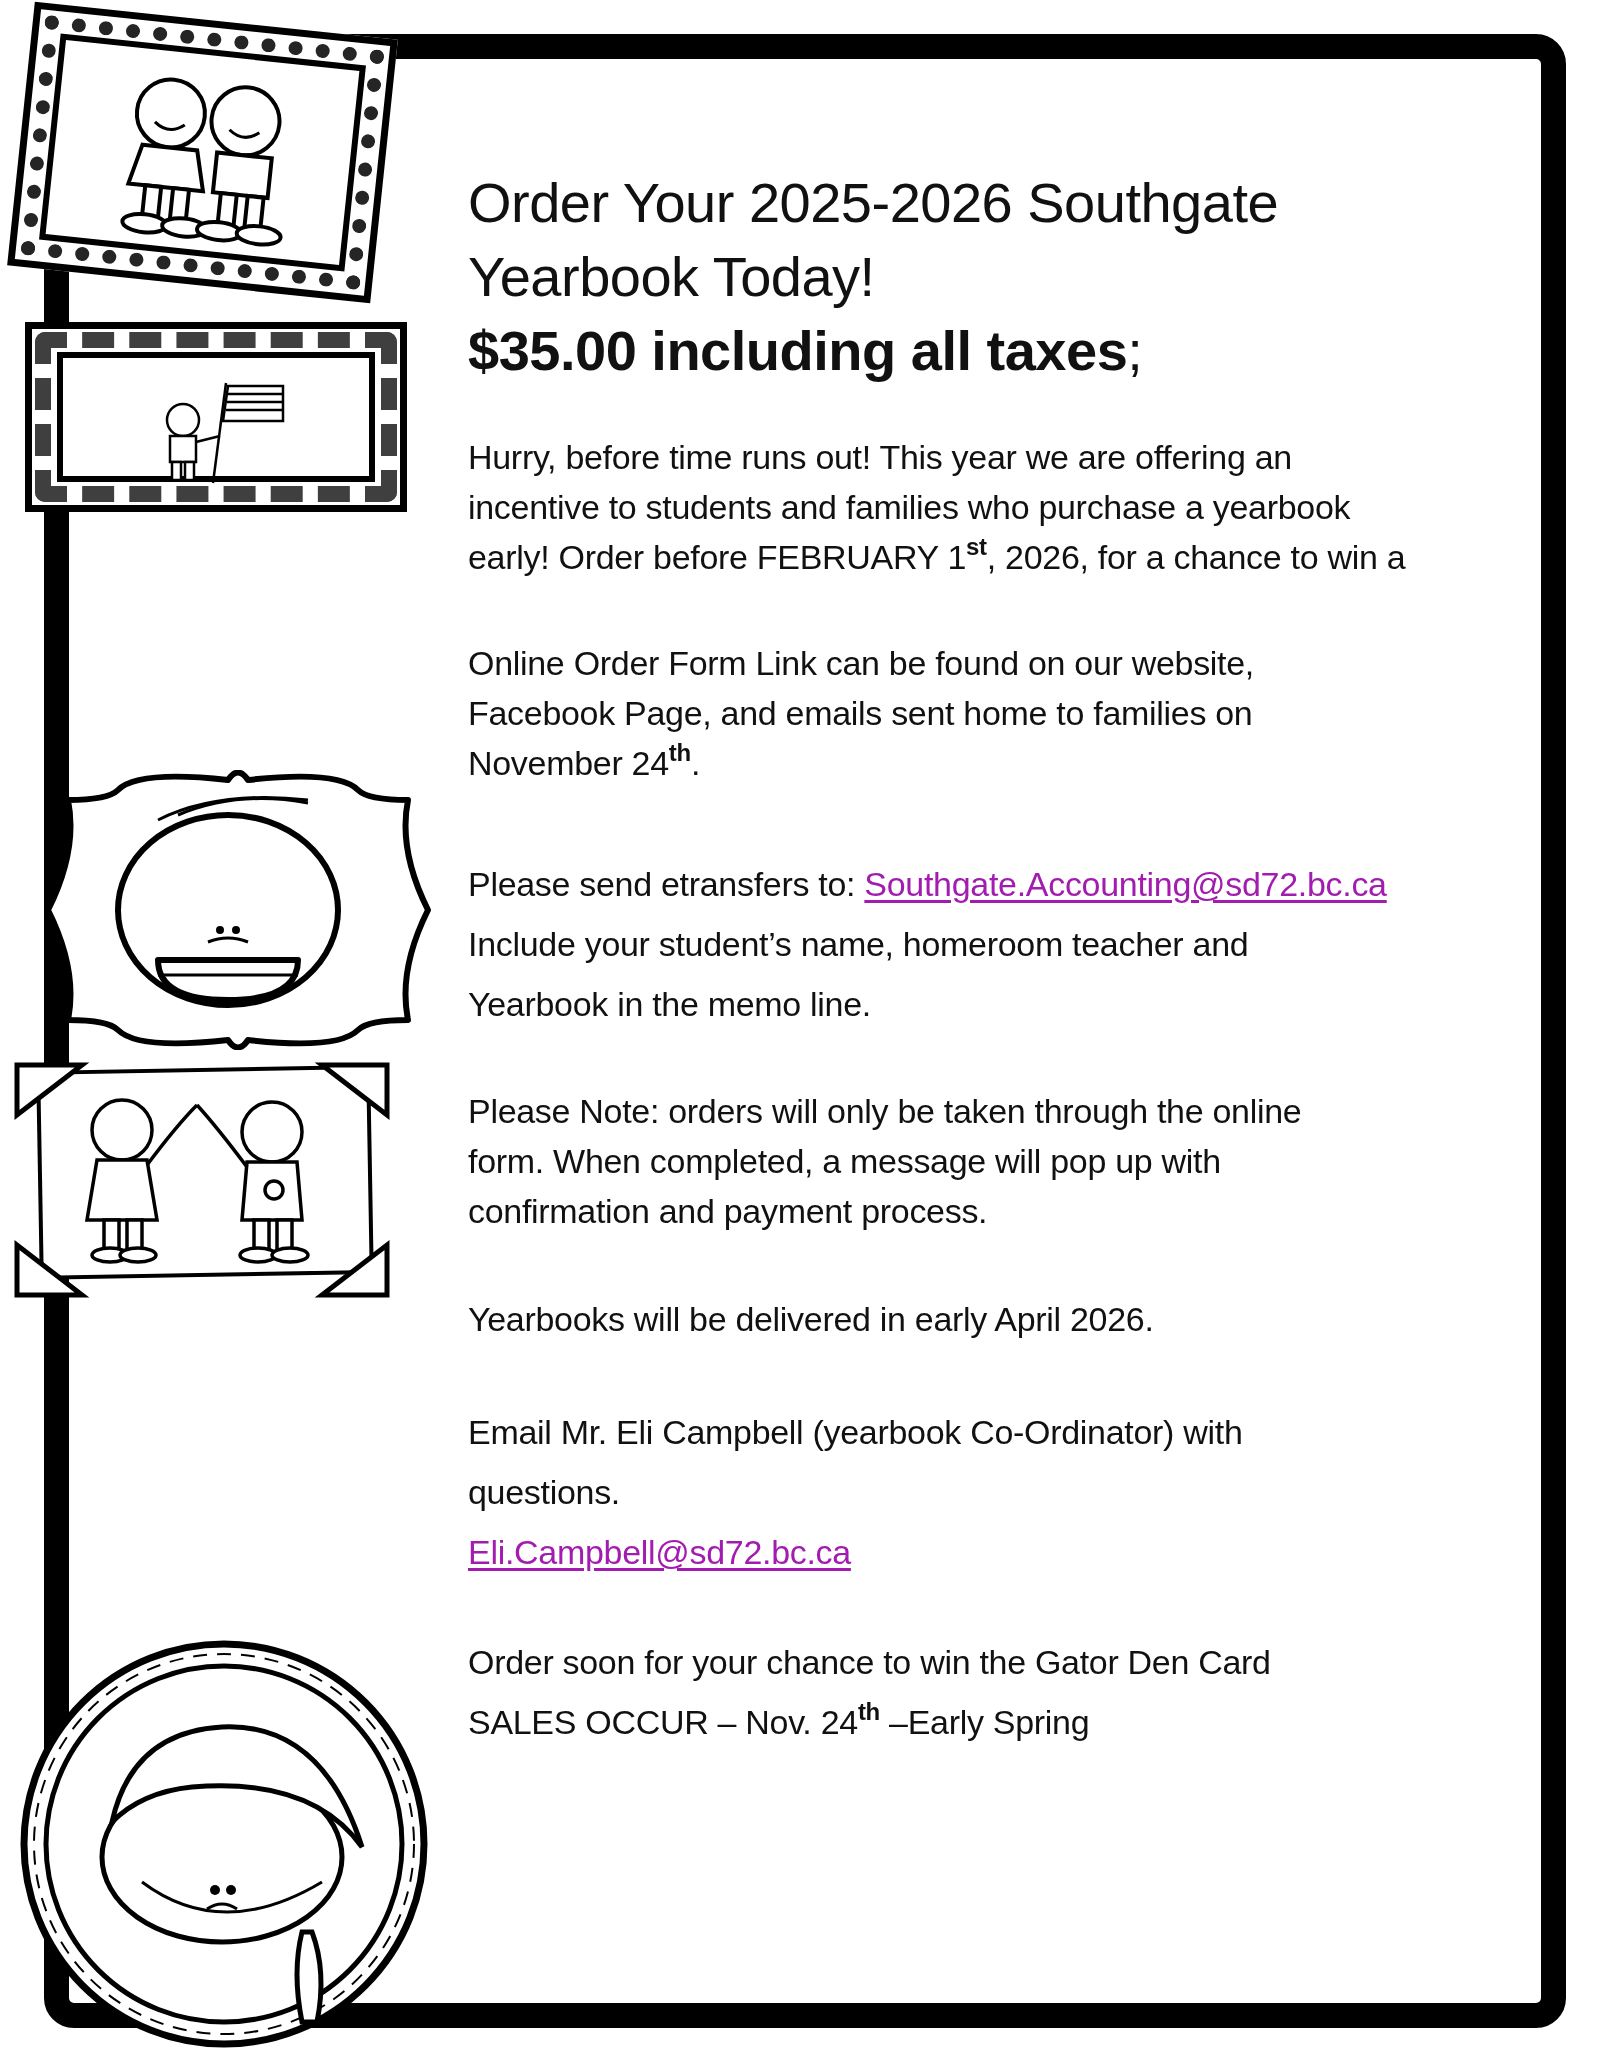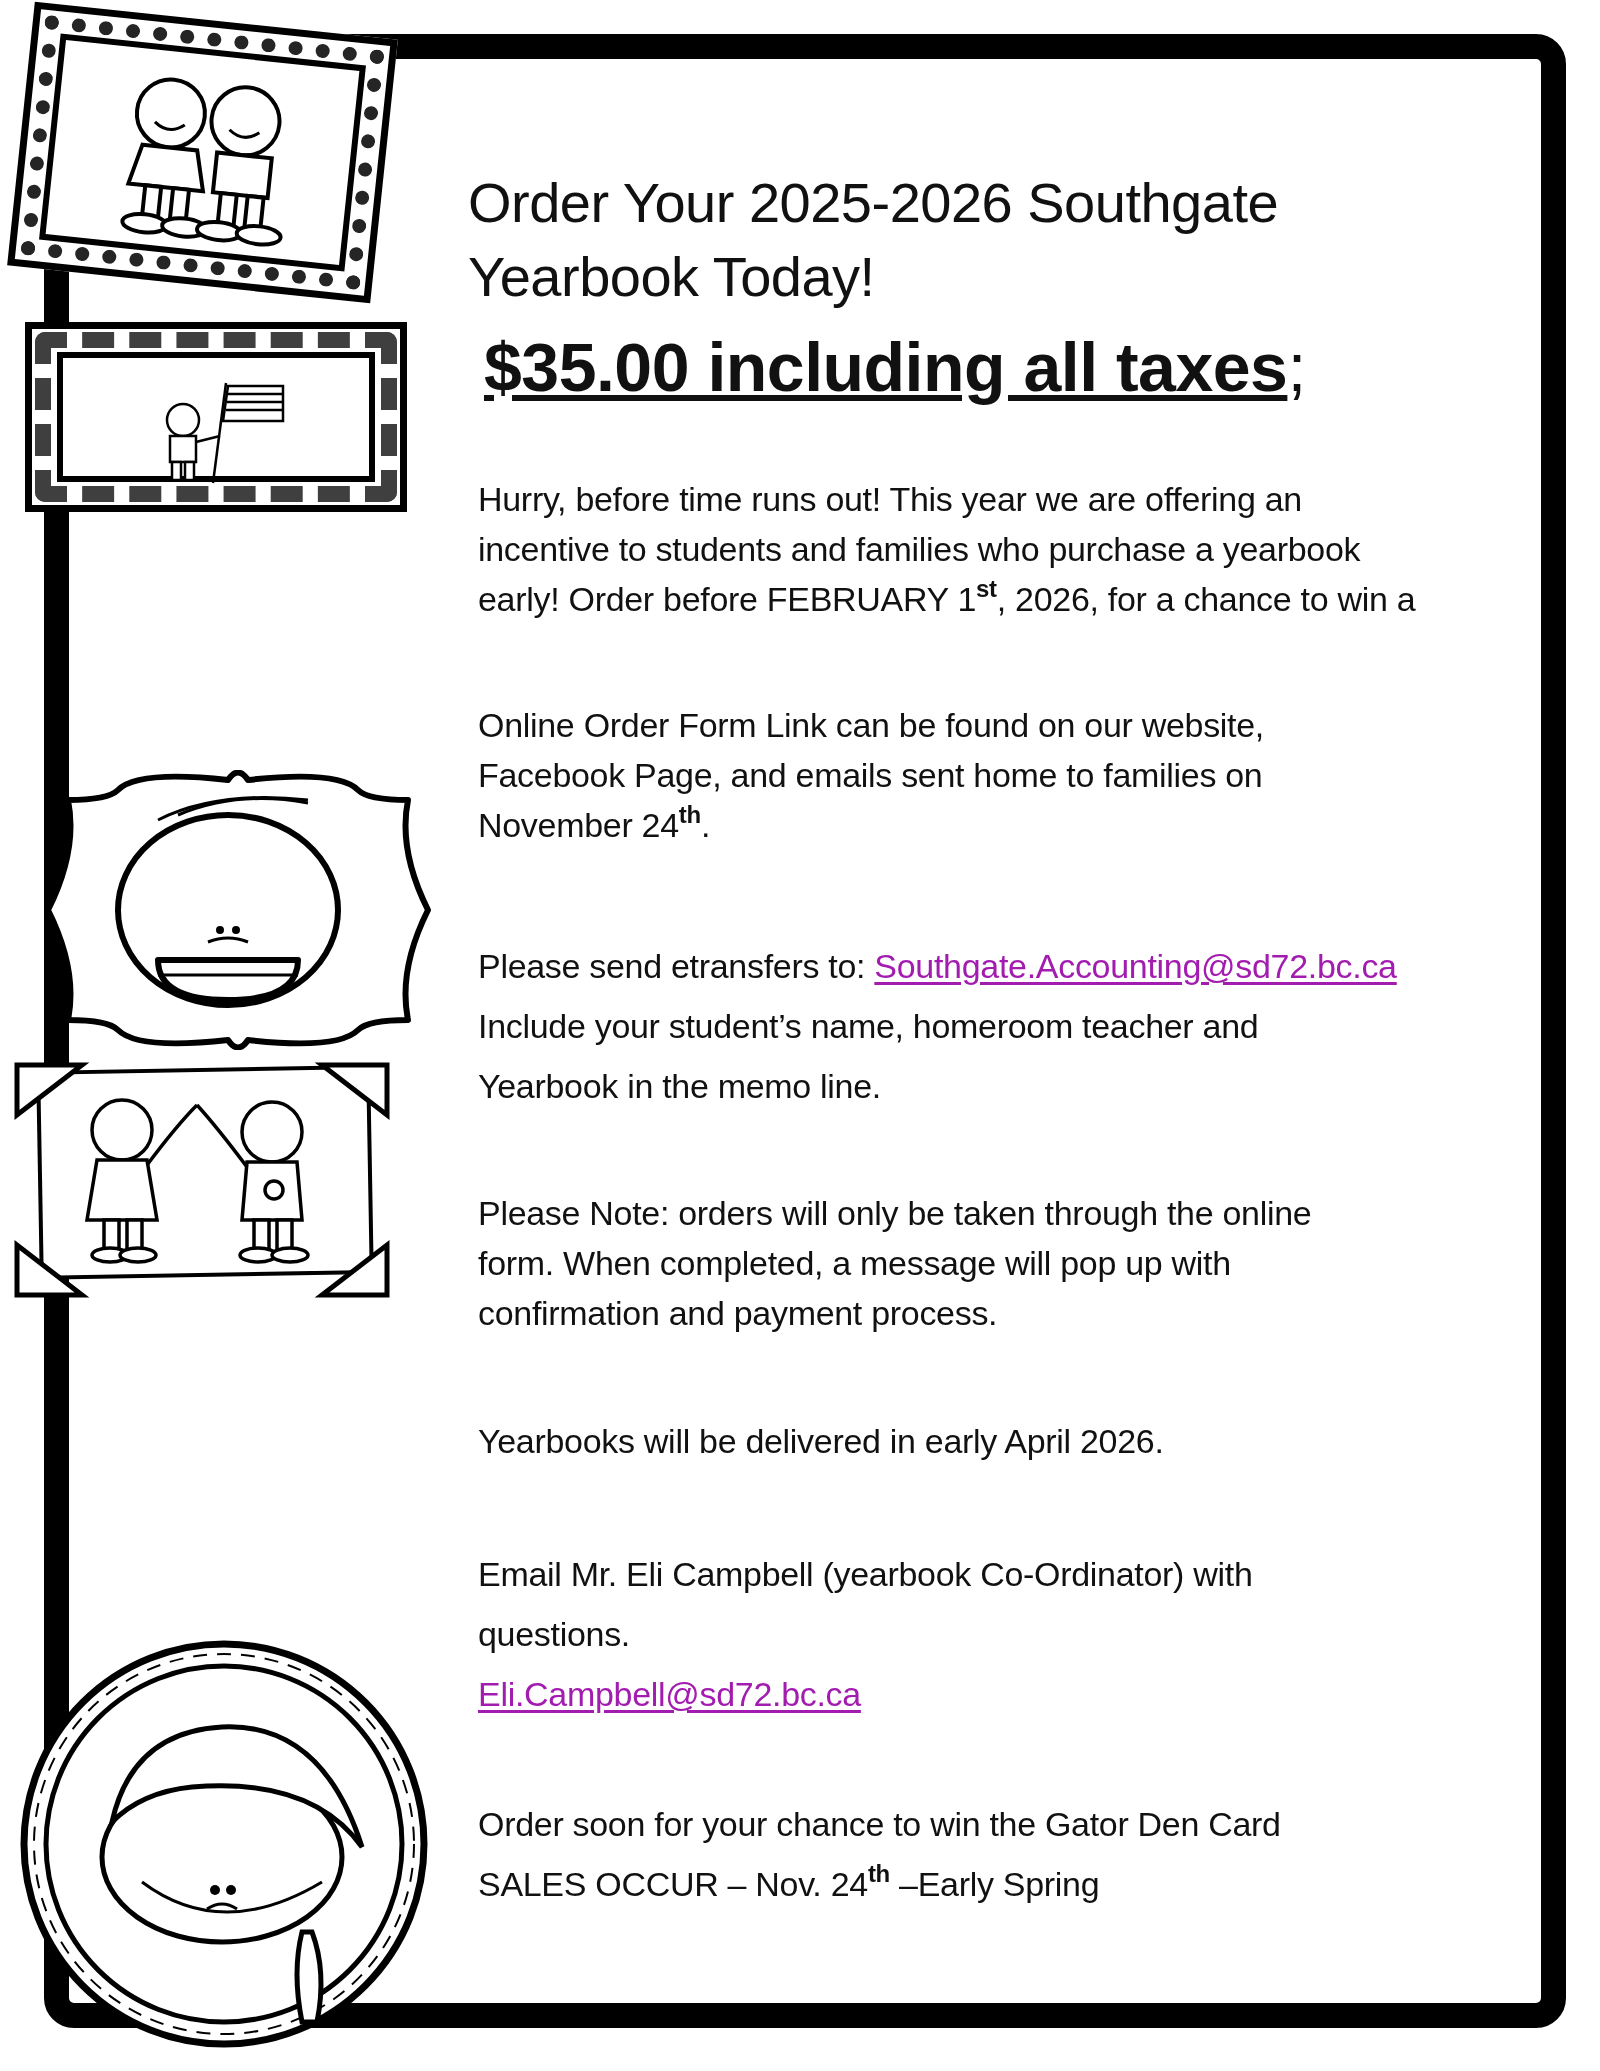--- a/index.html
+++ b/index.html
@@ -10,23 +10,23 @@
       position: absolute; left: 44px; top: 34px; width: 1522px; height: 1994px;
       box-sizing: border-box; border: 25px solid #000; border-radius: 30px; background: #fff;
     }
 
     .content {
       position: absolute; left: 468px; top: 166px; width: 1070px;
       text-align: left;
     }
     .title { font-size: 56px; line-height: 74px; margin: 0; font-weight: normal;
              letter-spacing: -0.5px; }
-    .price { font-size: 68px; line-height: 74px; font-weight: bold; margin: 16px; letter-spacing: -0.5px; text-decoration: underline; }
+    .price { font-size: 56px; line-height: 74px; font-weight: bold; margin: 0; letter-spacing: -0.5px; }
     .price .semi { font-weight: normal; }
-    .para { font-size: 34px; line-height: 50px; margin: 10px; letter-spacing: -0.3px; }
+    .para { font-size: 34px; line-height: 50px; margin: 0; letter-spacing: -0.3px; }
     .para sup { font-size: 24px; line-height: 0; vertical-align: 14px; font-weight: bold; }
     .link { color: #a21caf; text-decoration: underline; text-underline-offset: 4px; }
     .gap-s { height: 14px; }
 
     
     .art { position: absolute; }
     .frame1 { left: 20px; top: 20px; width: 365px; height: 265px; transform: rotate(6deg);
               border: 7px solid #000; background: #fff; box-sizing: border-box; }
     .frame1 .inner { position: absolute; left: 22px; top: 22px; right: 22px; bottom: 22px;
               border: 6px solid #000; }

